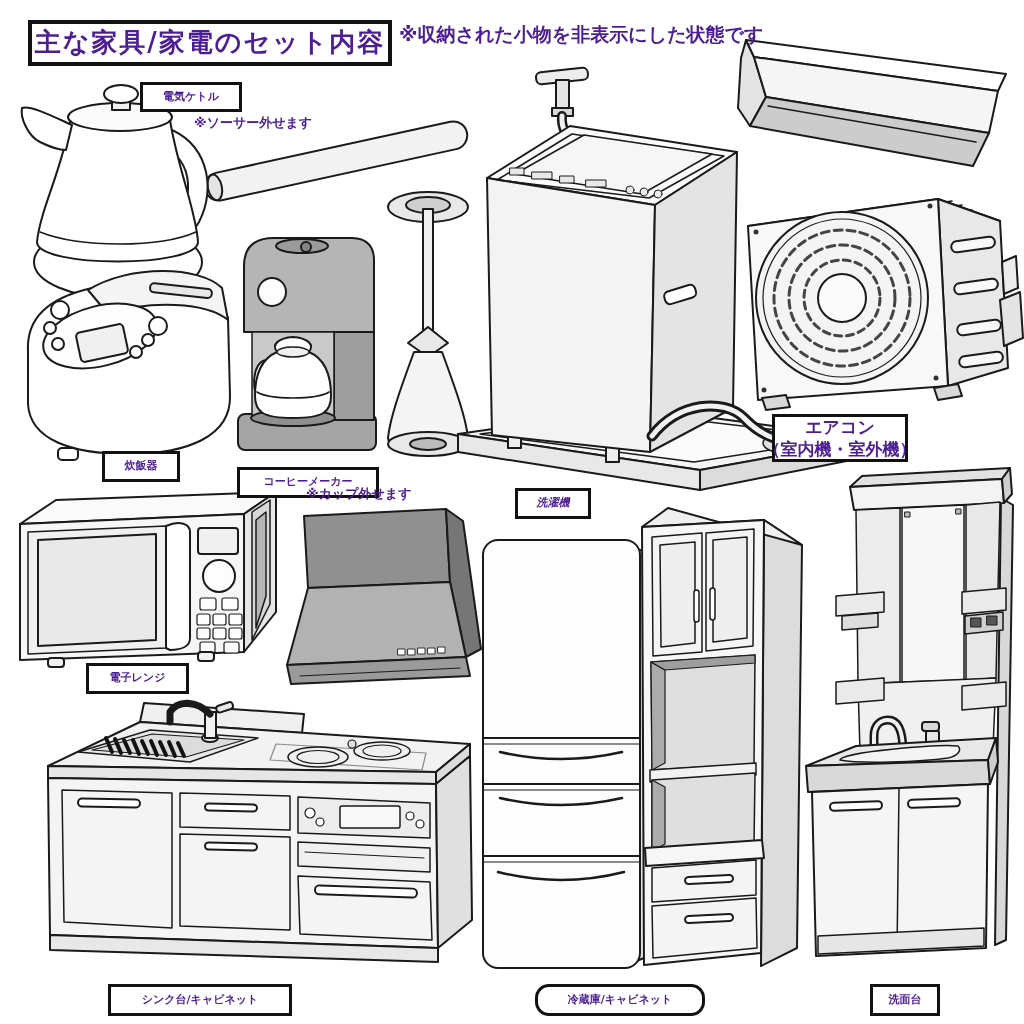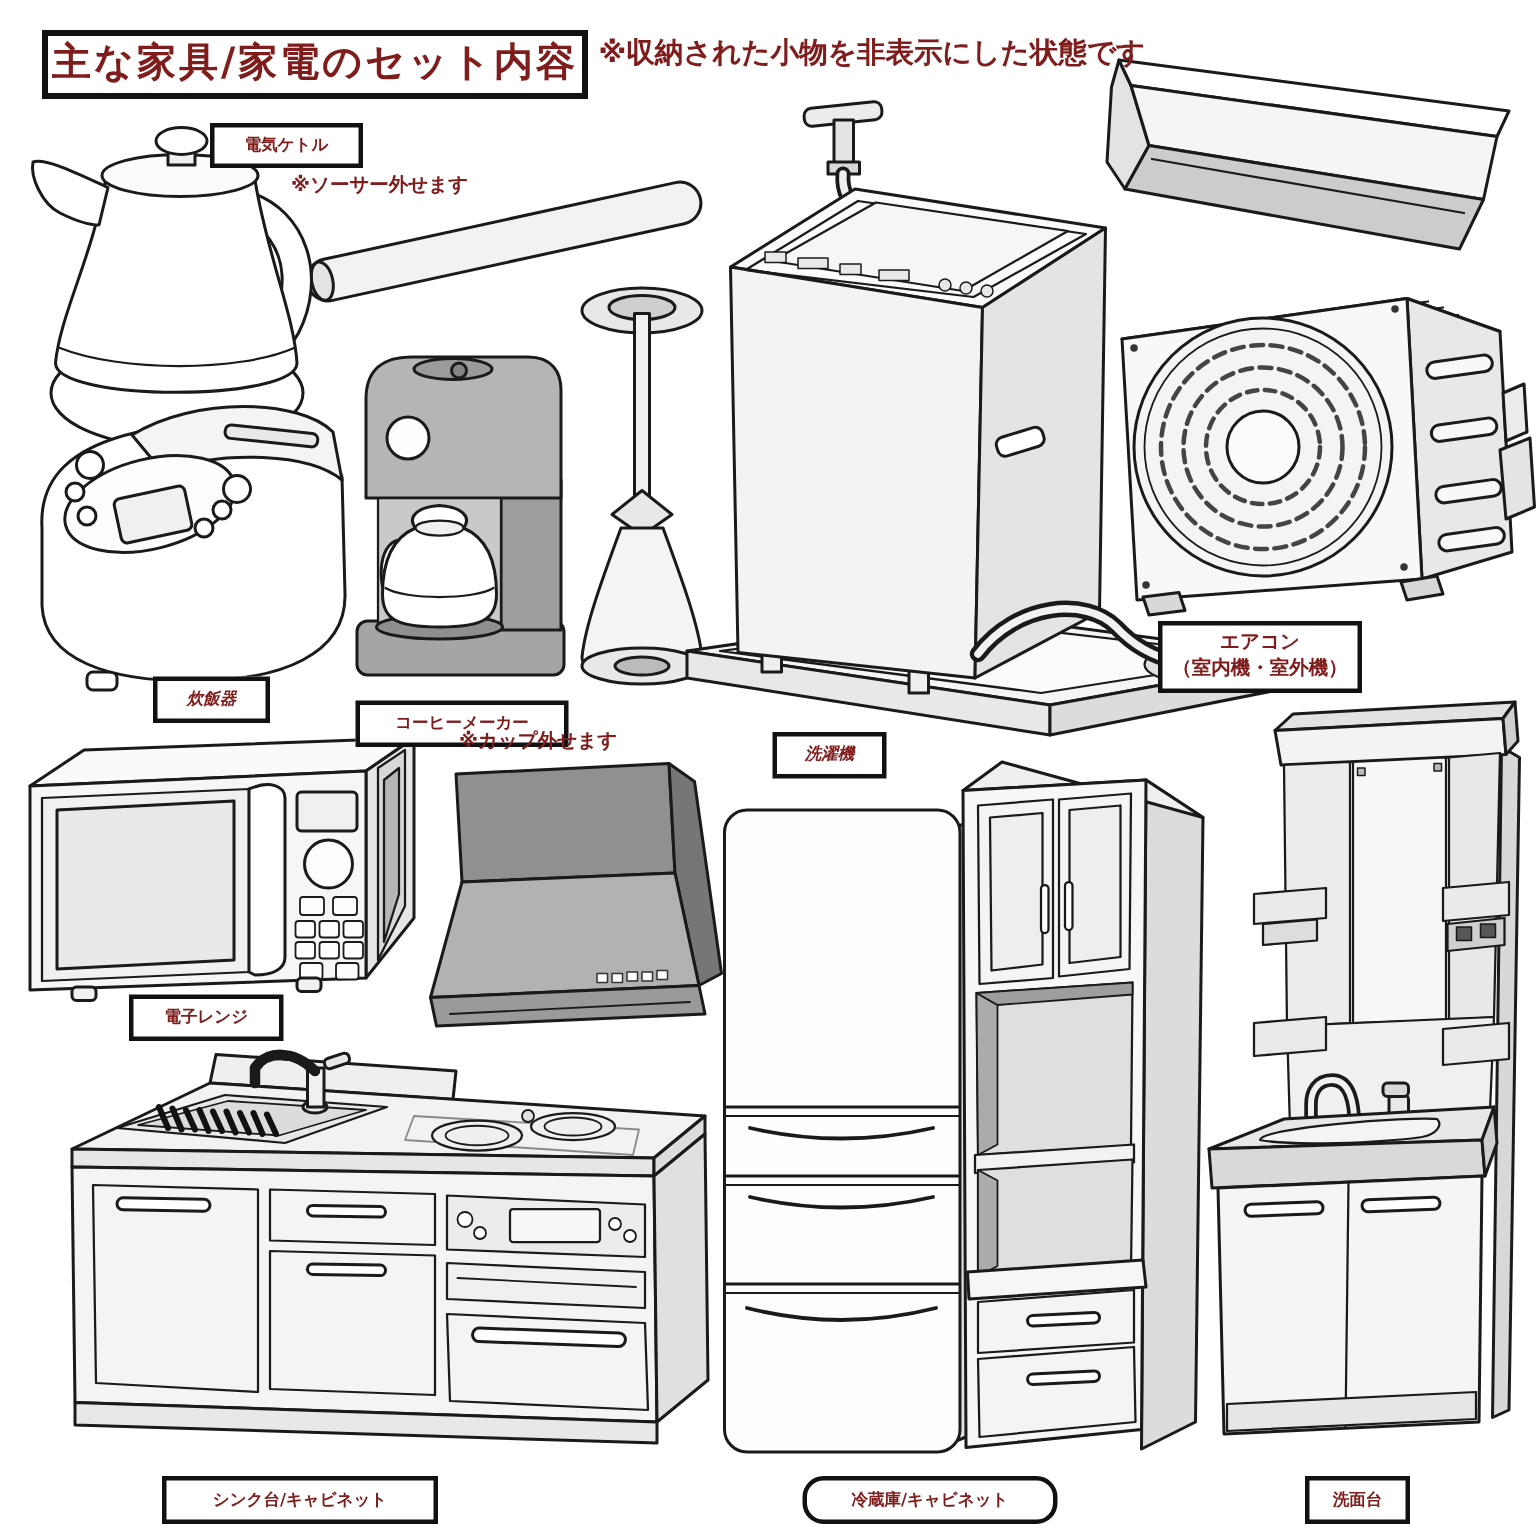--- a/index.html
+++ b/index.html
@@ -1,24 +1,24 @@
 <!DOCTYPE html>
 <html><head>
 <meta charset="utf-8">
 <style>
   html,body{margin:0;padding:0;background:#fff;}
   .canvas{position:relative;width:1024px;height:1024px;background:#fff;overflow:hidden;
-          font-family:"DejaVu Sans",sans-serif;color:#7f1d1d;}
+          font-family:"DejaVu Sans",sans-serif;color:#4c1d95;}
   svg{position:absolute;left:0;top:0;}
   .lbl{position:absolute;background:#fff;border:3px solid #111;font-weight:bold;
        display:flex;flex-direction:column;align-items:center;justify-content:center;
        text-align:center;line-height:1.3;box-sizing:border-box;white-space:nowrap;z-index:5;}
   .title-box{border-width:4px;font-size:26px;letter-spacing:2px;}
   .note{position:absolute;font-weight:bold;white-space:nowrap;z-index:5;}
-  .f17{font-size:11px;} .f16{font-size:16px;} .f15{font-size:13px;}
+  .f17{font-size:11px;} .f16{font-size:16px;} .f15{font-size:17px;}
   .f13{font-size:13px;padding-left:24px;} .f19{font-size:19px;}
 </style>
 </head>
 <body>
 
 <div class="canvas">
 
 <svg width="1024" height="1024" viewBox="0 0 1024 1024">
 <g stroke="#1a1a1a" stroke-width="2" fill="#fff" stroke-linejoin="round" stroke-linecap="round">
 
@@ -335,21 +335,21 @@
 </svg>
 
   <div class="lbl title-box" style="left:28px;top:20px;width:364px;height:46px;">主な家具/家電のセット内容</div>
 
   <div class="note f19" style="left:399px;top:22px;">※収納された小物を非表示にした状態です</div>
 
   <div class="lbl f17" style="left:140px;top:82px;width:102px;height:30px;">電気ケトル</div>
   <div class="note f13" style="left:170px;top:114px;">※ソーサー外せます</div>
 
 
-  <div class="lbl f17" style="left:102px;top:451px;width:78px;height:31px;font-style:italic;">炊飯器</div>
+  <div class="lbl f17" style="left:102px;top:451px;width:78px;height:31px;">炊飯器</div>
 
   <div class="lbl f17" style="left:237px;top:451px;width:142px;height:31px;margin-top:16px;">コーヒーメーカー</div>
   <div class="note f13" style="left:262px;top:485px;margin-left:20px;">※カップ外せます</div>
 
   <div class="lbl f17" style="left:515px;top:488px;width:76px;height:31px;font-style:italic;">洗濯機</div>
 
   <div class="lbl f15" style="left:772px;top:414px;width:136px;height:48px;">
     <span>エアコン</span>
     <span>（室内機・室外機）</span>
   </div>

